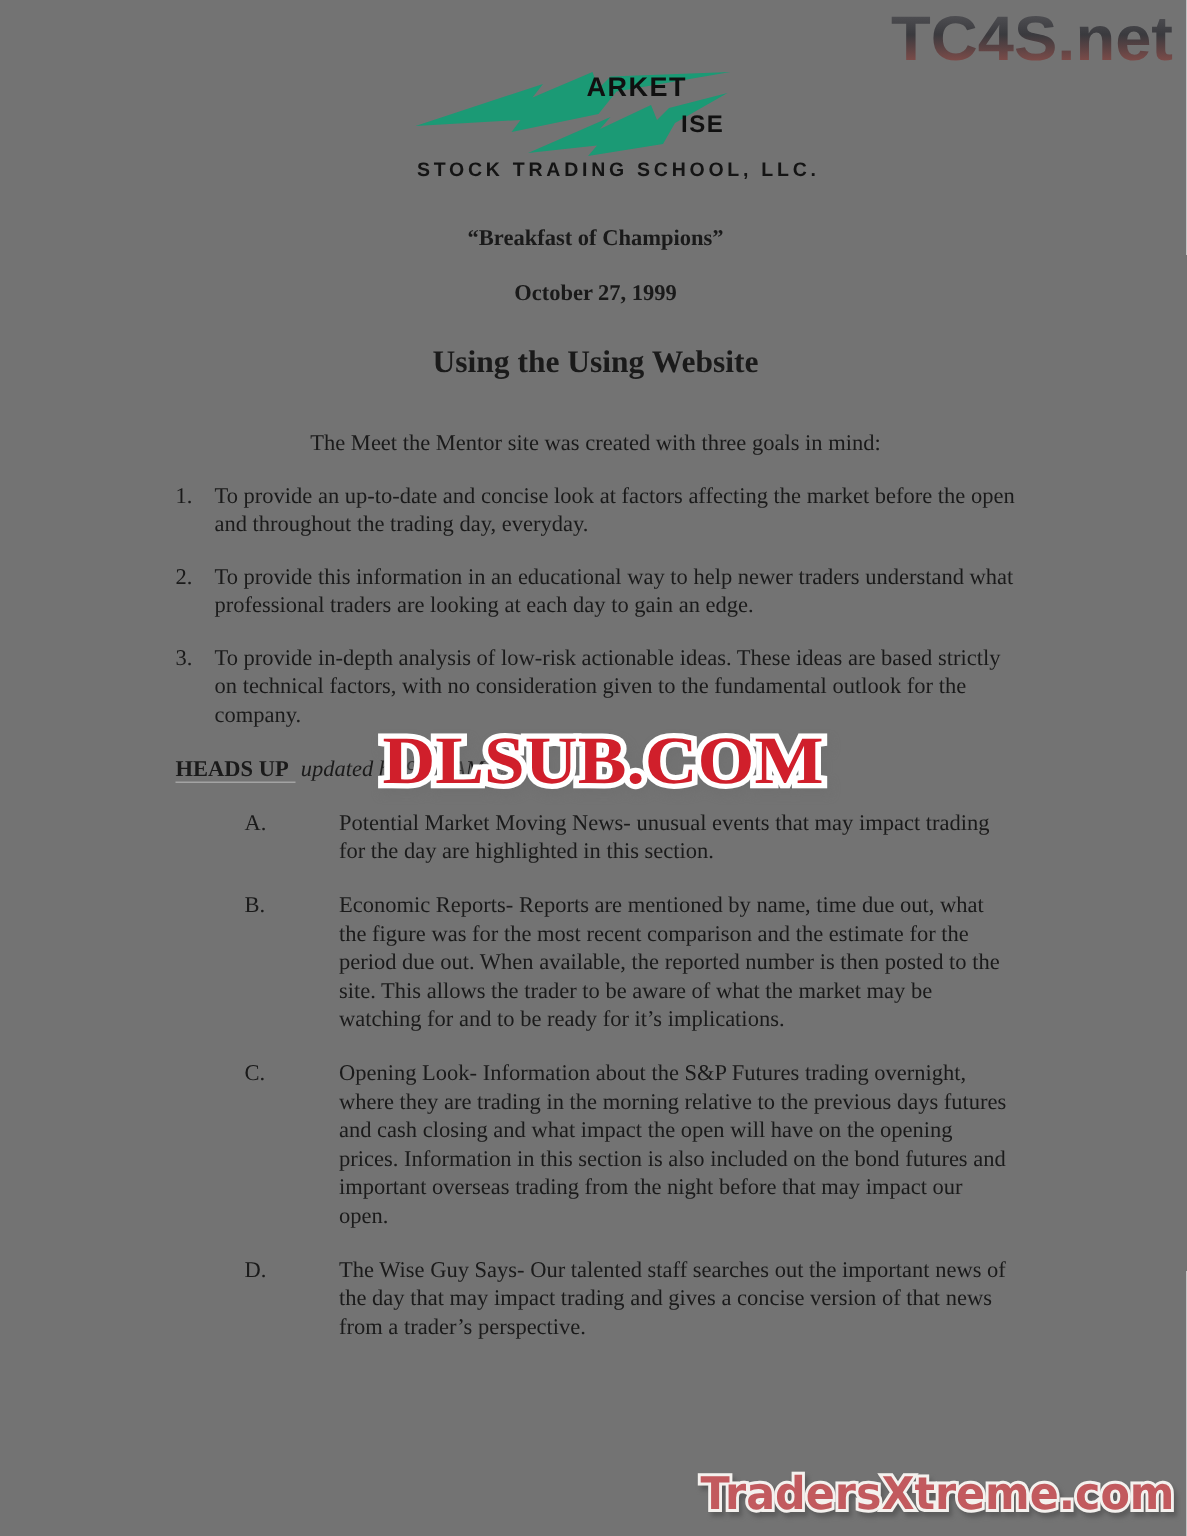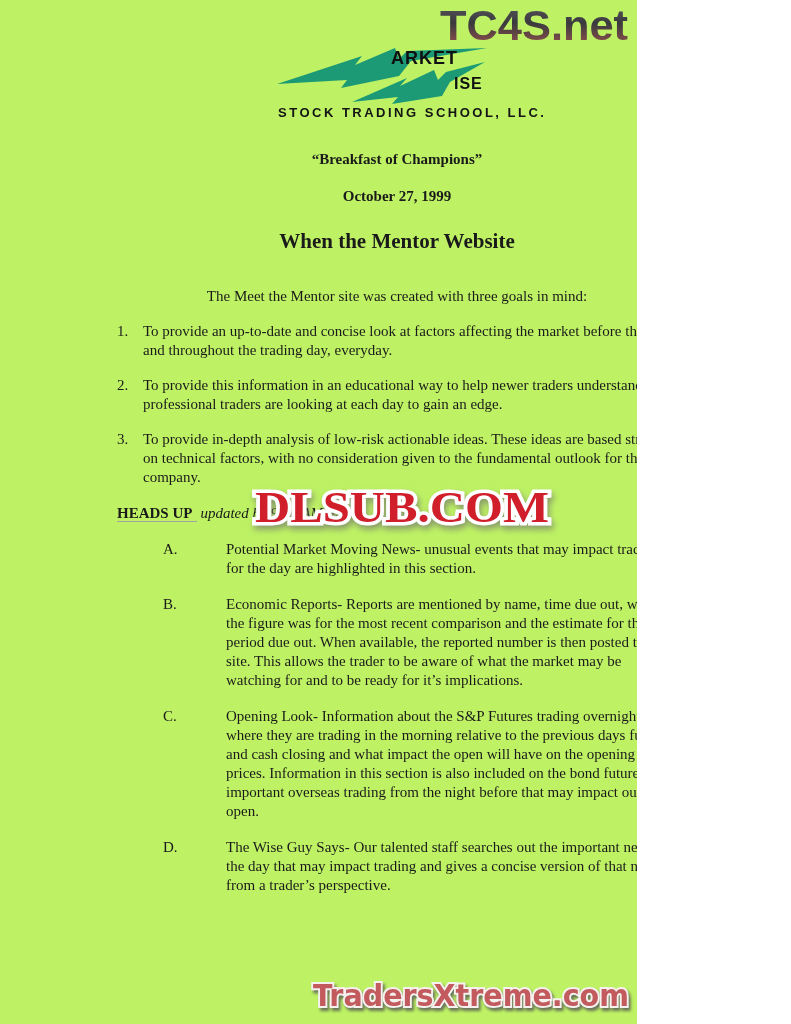--- a/index.html
+++ b/index.html
@@ -1,17 +1,17 @@
 <!DOCTYPE html>
 <html><head>
 <meta charset="utf-8">
 <style>
   html,body{margin:0;padding:0;background:#ffffff;}
   .page{
-    position:relative;width:637px;height:1024px;background:#bef264;
+    position:relative;width:791px;height:1024px;background:#737373;
     font-family:"Liberation Serif",serif;color:#1a1a1a;overflow:hidden;
   }
 
   
   .tc4s{position:absolute;top:2px;right:4px;width:195px;height:48px;}
 
   
   .mw-logo{position:absolute;left:277px;top:44px;width:215px;height:74px;}
   .mw-bolt1{position:absolute;left:0;top:0;}
   .mw-bolt2{position:absolute;left:75px;top:16px;}
@@ -82,21 +82,21 @@
       <path d="M0 42 L55 18 L48 26 L82 10 L86 20 L94 12 L133 2 L98 22 L90 36 L40 44 L46 37 Z" fill="#1b9a75"></path>
     </svg>
     <span class="mw-arket">ARKET</span>
     <span class="mw-ise">ISE</span>
     <div class="mw-subtitle">STOCK TRADING SCHOOL, LLC.</div>
   </div>
 
   <div class="doc">
     <p class="quote center">“Breakfast of Champions”</p>
     <p class="datehead center">October 27, 1999</p>
-    <h1 class="title center">When the Mentor Website</h1>
+    <h1 class="title center">Using the Using Website</h1>
 
     <p class="intro">The Meet the Mentor site was created with three goals in mind:</p>
 
     <div class="goal">
       <span class="marker">1.</span>
       <span class="gtext">To provide an up-to-date and concise look at factors affecting the market before the open and throughout the trading day, everyday.</span>
     </div>
     <div class="goal">
       <span class="marker">2.</span>
       <span class="gtext">To provide this information in an educational way to help newer traders understand what professional traders are looking at each day to gain an edge.</span>

